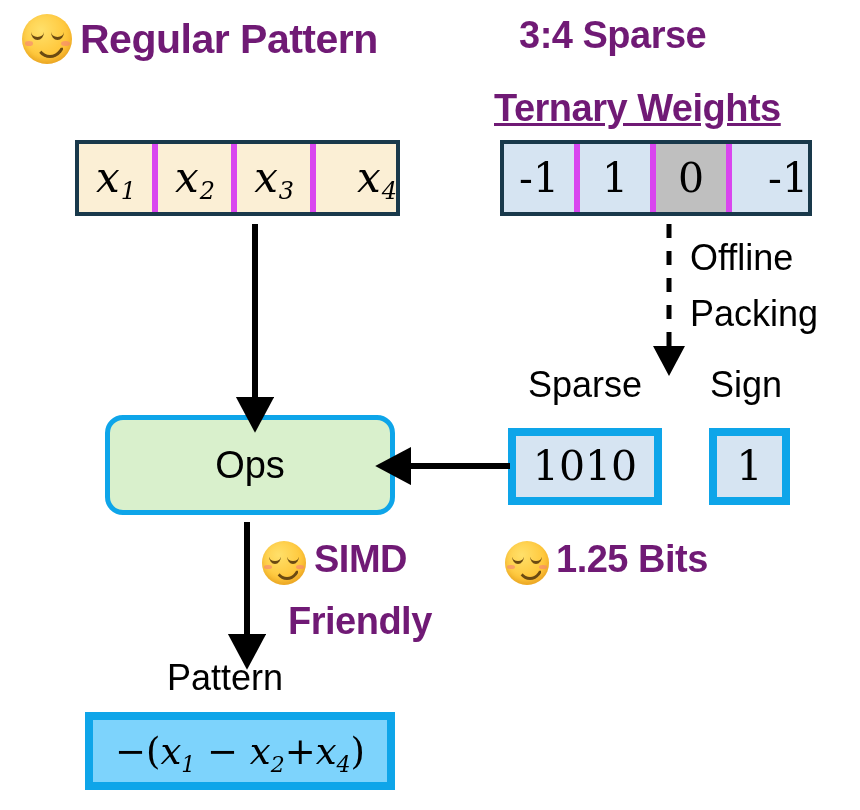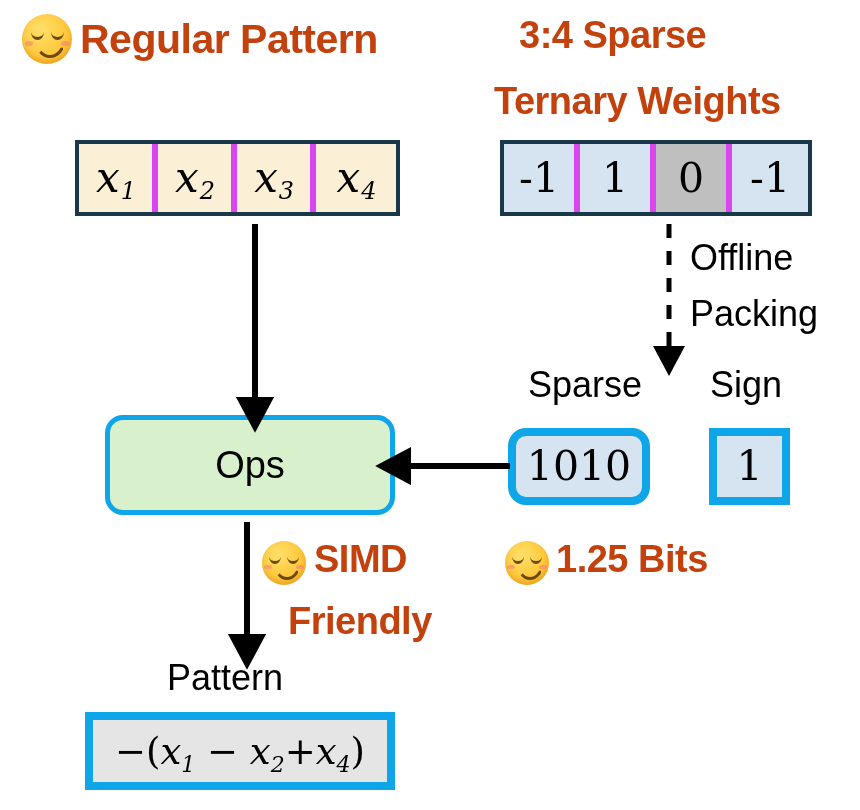--- a/index.html
+++ b/index.html
@@ -18,21 +18,21 @@
   .stage {
     position: absolute;
     left: 0; top: 0;
     width: 860px;
     height: 810px;
   }
   .abs { position: absolute; }
 
   
   .hl {
-    color: #c2410c;
+    color: #701a75;
     font-weight: bold;
     font-family: "Liberation Sans", sans-serif;
     letter-spacing: -0.5px;
     white-space: nowrap;
   }
   
   .smiley {
     position: relative;
     display: inline-block;
     border-radius: 50%;
@@ -87,21 +87,21 @@
     box-sizing: border-box;
   }
   .strip .cell {
     box-sizing: border-box;
     display: flex;
     align-items: center;
     justify-content: center;
     border-right: 6px solid #d946ef;
     font-family: "DejaVu Serif", serif;
   }
-  .strip .cell:last-child { border-right: none; }
+  .strip .cell:last-child { border-right: none; justify-content: flex-end; }
 
   .cell.cream  { background: #FBEFD5; }
   .cell.blue   { background: #D6E4F2; }
   .cell.gray   { background: #BFBFBF; }
 
   .cell .mathvar {
     font-family: "DejaVu Serif", serif;
     font-style: italic;
     font-size: 42px;
     line-height: 1;
@@ -122,21 +122,21 @@
 
   
   .box {
     box-sizing: border-box;
     border: 8px solid #0ea5e9;
     display: flex;
     align-items: center;
     justify-content: center;
   }
   .box.blue { background: #D6E4F2; }
-  .box.cream { background: #e5e5e5; }
+  .box.cream { background: #7dd3fc; }
   .box.green {
     background: #D9F0CC;
     border-radius: 18px;
     border-width: 5px;
   }
   .box .num {
     font-family: "DejaVu Serif", serif;
     font-size: 41px;
     line-height: 1;
   }
@@ -176,21 +176,21 @@
   <div class="abs" style="left:22px; top:14px;">
     <span class="smiley" style="width:50px;height:50px;">
       <span class="eye l"></span><span class="eye r"></span>
       <span class="blush l"></span><span class="blush r"></span>
       <span class="mouth"></span>
     </span>
   </div>
   <div class="abs hl" style="left:80px; top:16px; font-size:41px;">Regular Pattern</div>
 
   <div class="abs hl" style="left:519px; top:14px; font-size:38px;">3:4 Sparse</div>
-  <div class="abs hl" style="left:494px; top:80px; font-size:38px;">Ternary Weights</div>
+  <div class="abs hl" style="left:494px; top:87px; font-size:38px;text-decoration:underline;">Ternary Weights</div>
 
 
   <div class="abs strip" style="left:75px; top:140px; width:325px; height:76px;">
     <div class="cell cream" style="width:81px;">
       <span class="mathvar"><span>x</span><sub>1</sub></span>
     </div>
     <div class="cell cream" style="width:81px;">
       <span class="mathvar"><span>x</span><sub>2</sub></span>
     </div>
     <div class="cell cream" style="width:81px;">
@@ -215,21 +215,21 @@
       <span class="num">-1</span>
     </div>
   </div>
 
   <div class="abs caption" style="left:690px; top:237px; font-size:36px;">Offline</div>
   <div class="abs caption" style="left:690px; top:293px; font-size:36px;">Packing</div>
 
   <div class="abs caption" style="left:528px; top:364px; font-size:36px;">Sparse</div>
   <div class="abs caption" style="left:710px; top:364px; font-size:36px;">Sign</div>
 
-  <div class="abs box blue" style="left:508px; top:428px; width:142px; height:77px;border-radius:18px;">
+  <div class="abs box blue" style="left:508px; top:428px; width:154px; height:77px;">
     <span class="num">1010</span>
   </div>
   <div class="abs box blue" style="left:709px; top:428px; width:81px; height:77px;">
     <span class="num">1</span>
   </div>
 
   <div class="abs box green" style="left:105px; top:415px; width:290px; height:100px;">
     <span class="ops-label">Ops</span>
   </div>
 

